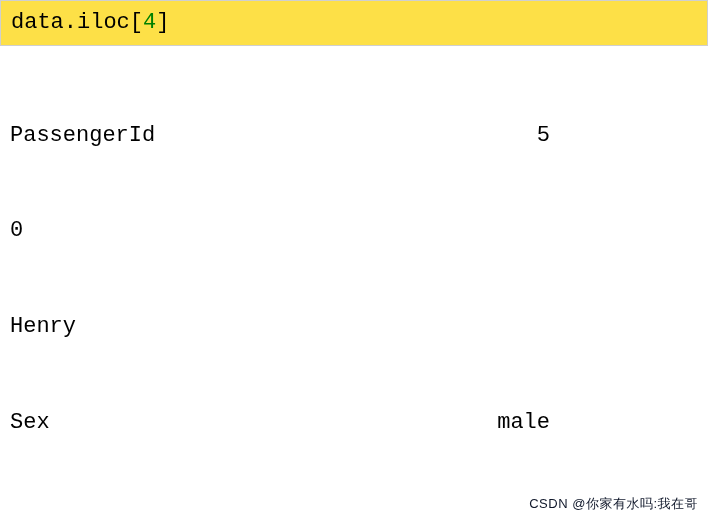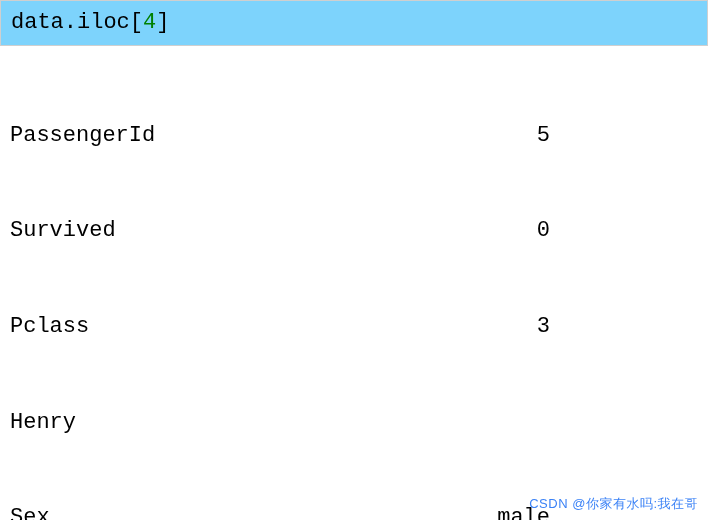--- a/index.html
+++ b/index.html
@@ -12,21 +12,21 @@
       font-size: 22px;
       line-height: 1.45;
       background: #fff;
       color: #000;
       width: 708px;
       height: 520px;
       overflow: hidden;
       position: relative;
     }
     .code-cell {
-      background: #7dd3fc;
+      background: #fde047;
       border: 1px solid #cfcfcf;
       padding: 6px 10px;
       font-family: inherit;
       font-size: 22px;
     }
     .code-cell .attr {
       color: #000;
     }
     .code-cell .number {
       color: #008000;
@@ -50,36 +50,35 @@
     }
     .value {
       flex: 0 0 auto;
       text-align: right;
     }
     .watermark {
       position: absolute;
       bottom: 6px;
       right: 10px;
       font-size: 13px;
-      color: #3b82f6;
+      color: #0f172a;
       font-family: sans-serif;
       letter-spacing: 0.5px;
     }
   </style>
 </head>
 <body>
 
 <div class="code-cell">
   <span class="attr">data.iloc[</span><span class="number">4</span><span class="bracket">]</span>
 </div>
 
 <div class="output">
   <div class="row"><span class="label">PassengerId</span><span class="value">5</span></div>
-  <div class="row"><span class="label">Survived</span><span class="value">0</span></div>
-  <div class="row"><span class="label">Pclass</span><span class="value">3</span></div>
+  <div class="row"><span class="value">0</span></div>
   <div class="row"><span class="label">Henry</span></div>
   <div class="row"><span class="label">Sex</span><span class="value">male</span></div>
   
   
   
   
   
   
   
   

